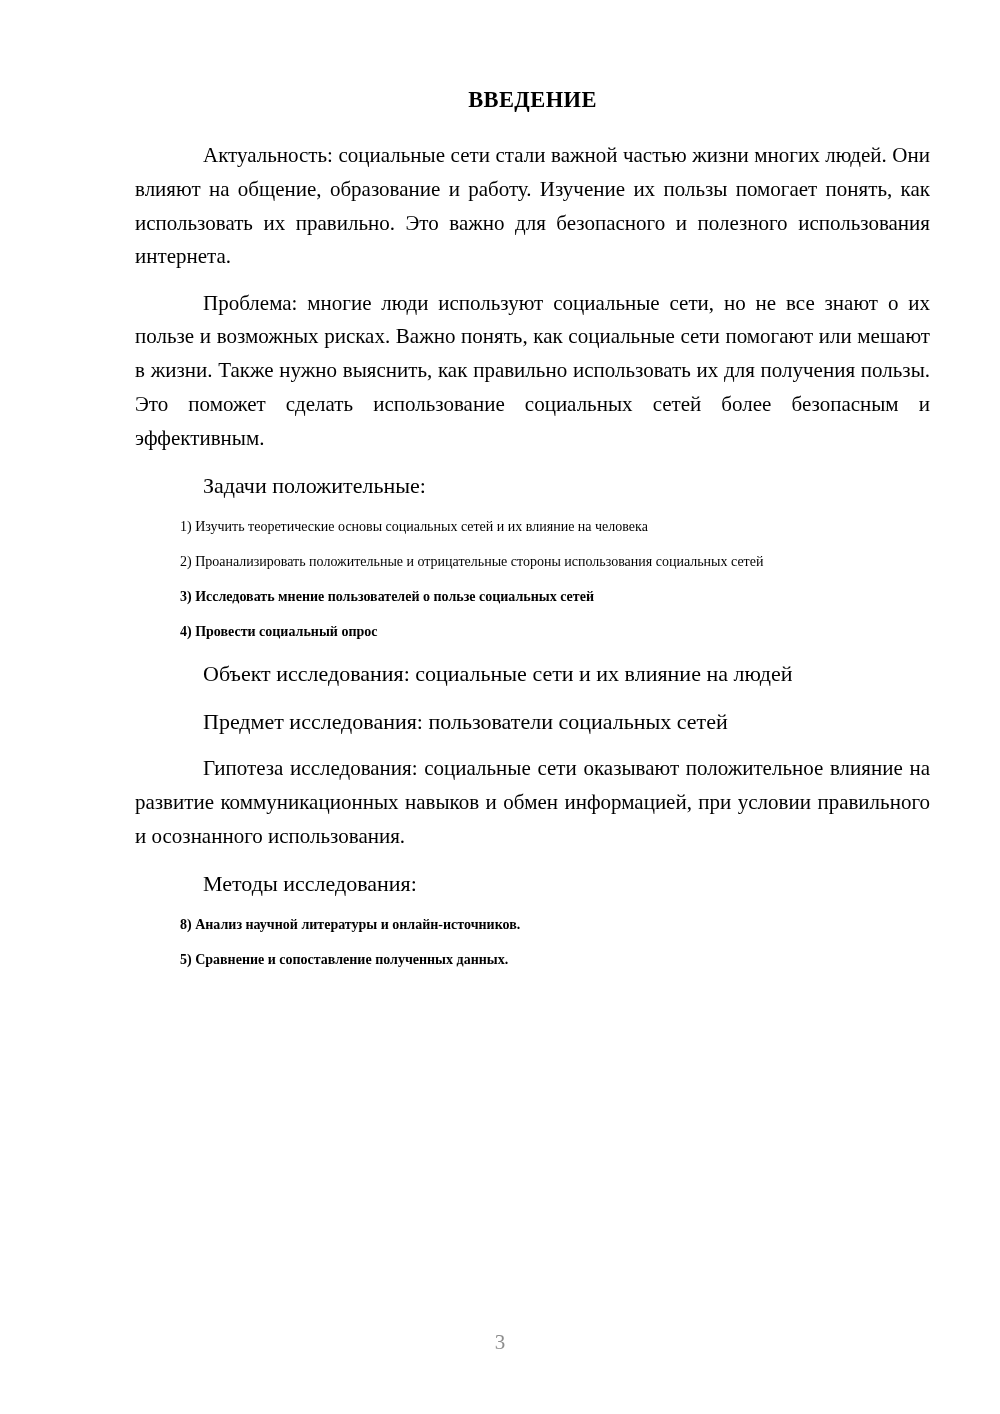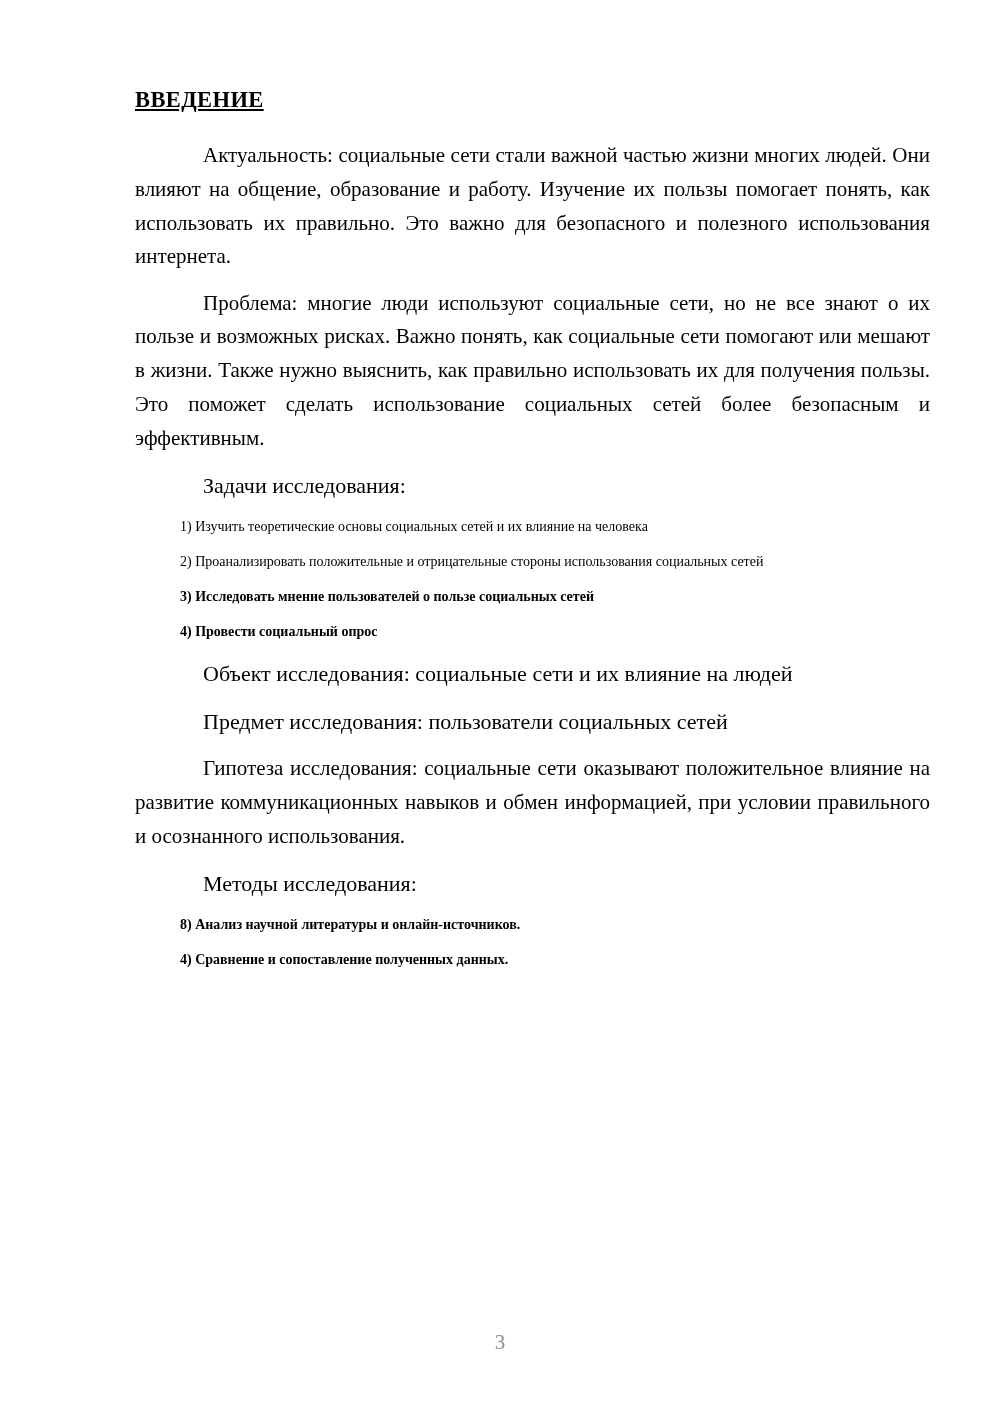--- a/index.html
+++ b/index.html
@@ -21,25 +21,24 @@
   }
   .content {
     position: absolute;
     left: 135px;
     top: 86px;
     width: 795px;
   }
   .doc-title {
     font-size: 22.5px;
     font-weight: bold;
-    text-align: left;
+    text-align: center;
     letter-spacing: 0.4px;
     margin: 0 0 26px 0;
     line-height: 1.2;
-    text-decoration: underline;
   }
   p.para {
     margin: 0 0 12.5px 0;
     font-size: 21px;
     line-height: 1.61;
     text-align: justify;
     text-indent: 68px;
     text-justify: inter-word;
     hyphens: none;
   }
@@ -81,40 +80,40 @@
 
   <div class="content">
 
     <h1 class="doc-title">ВВЕДЕНИЕ</h1>
 
     <p class="para">Актуальность: социальные сети стали важной частью жизни многих людей. Они влияют на общение, образование и работу. Изучение их пользы помогает понять, как использовать их правильно. Это важно для безопасного и полезного использования интернета.</p>
 
     <p class="para">Проблема: многие люди используют социальные сети, но не все знают о их пользе и возможных рисках. Важно понять, как социальные сети помогают или мешают в жизни. Также нужно выяснить, как правильно использовать их для получения пользы. Это поможет сделать использование социальных сетей более безопасным и эффективным.</p>
 
 
-    <p class="subpara">Задачи исследования:</p>
+    <p class="subpara">Задачи положительные:</p>
 
     <p class="listitem">1) Изучить теоретические основы социальных сетей и их влияние на человека</p>
 
     <p class="listitem">2) Проанализировать положительные и отрицательные стороны использования социальных сетей</p>
 
     <p class="listitem nojustify">3) Исследовать мнение пользователей о пользе социальных сетей</p>
 
     <p class="listitem nojustify">4) Провести социальный опрос</p>
 
 
     <p class="subpara">Объект исследования: социальные сети и их влияние на людей</p>
 
     <p class="subpara">Предмет исследования: пользователи социальных сетей</p>
 
     <p class="para">Гипотеза исследования: социальные сети оказывают положительное влияние на развитие коммуникационных навыков и обмен информацией, при условии правильного и осознанного использования.</p>
 
     <p class="subpara">Методы исследования:</p>
 
     <p class="listitem nojustify">8) Анализ научной литературы и онлайн-источников.</p>
 
-    <p class="listitem nojustify">4) Сравнение и сопоставление полученных данных.</p>
+    <p class="listitem nojustify">5) Сравнение и сопоставление полученных данных.</p>
 
   </div>
 
   <div class="page-number">3</div>
 
 </div>
 
 </body></html>

